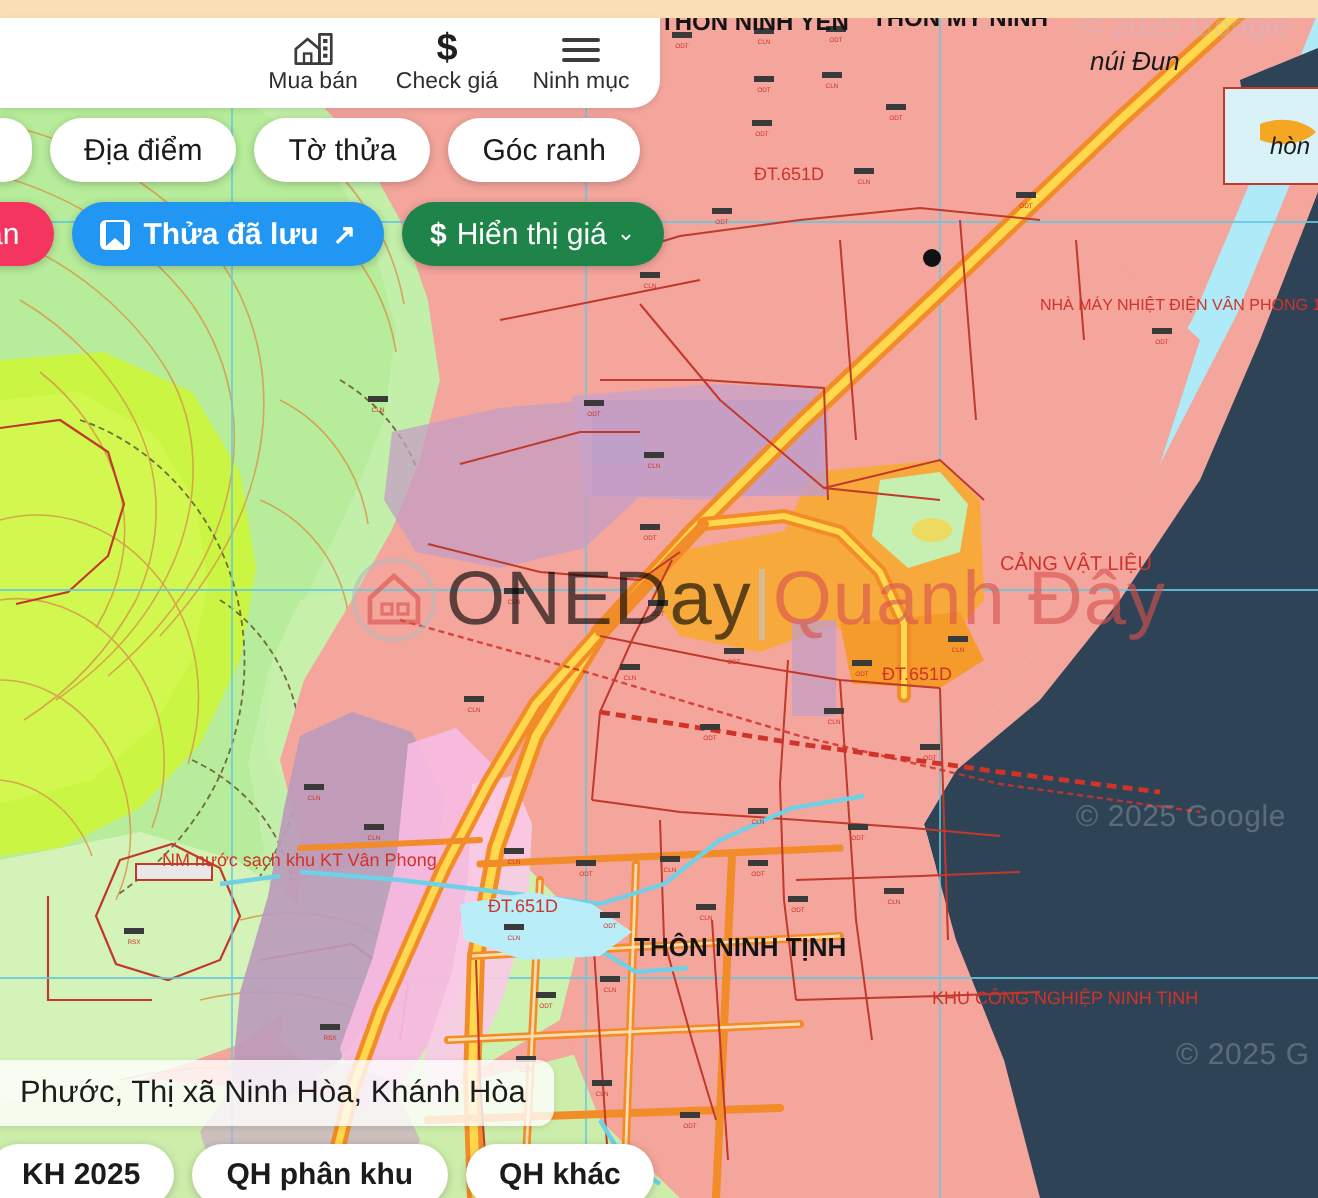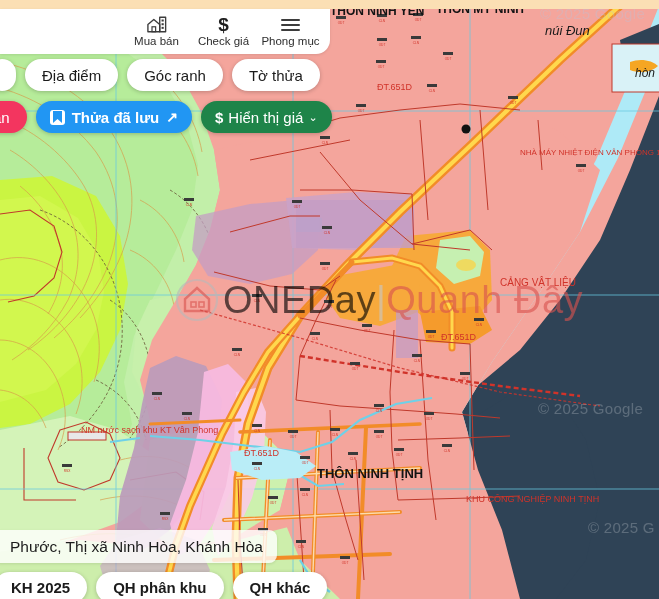--- a/index.html
+++ b/index.html
@@ -546,34 +546,34 @@
     </div>
 
     <div class="hdr-item">
       <span class="hdr-icon">
         <span class="burger">
             <i></i>
             <i></i>
             <i></i>
           </span>
       </span>
-      <span class="hdr-label">Phong mục</span>
+      <span class="hdr-label">Ninh mục</span>
     </div>
   </div>
 
   <div id="row-chips">
     <div class="pill pill-partial"></div>
     <div class="pill">
       <span>Địa điểm</span>
     </div>
     <div class="pill">
+      <span>Tờ thửa</span>
+    </div>
+    <div class="pill">
       <span>Góc ranh</span>
-    </div>
-    <div class="pill">
-      <span>Tờ thửa</span>
     </div>
   </div>
 
   <div id="row-chips2">
     <div class="pill pill-pink">
       <span>ẫn</span>
     </div>
     <div class="pill pill-blue">
       <span class="flag-box">
         <svg width="11" height="12" viewBox="0 0 11 12">

